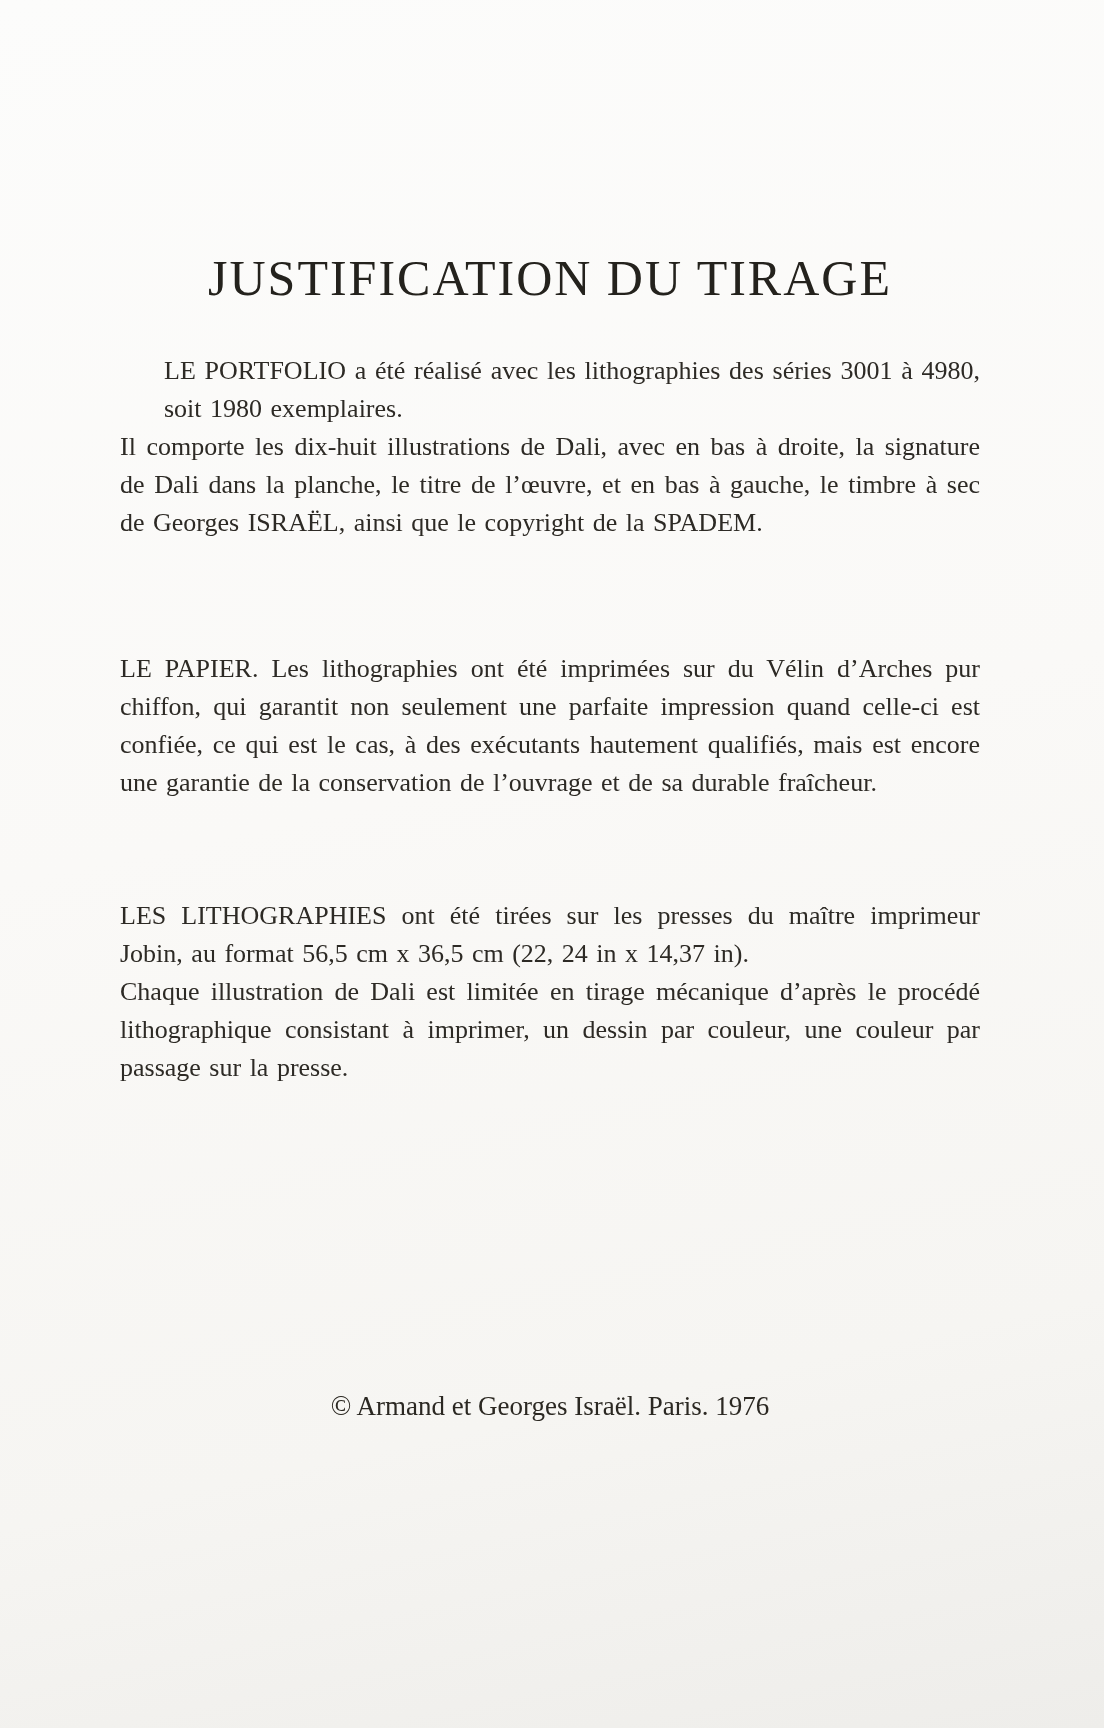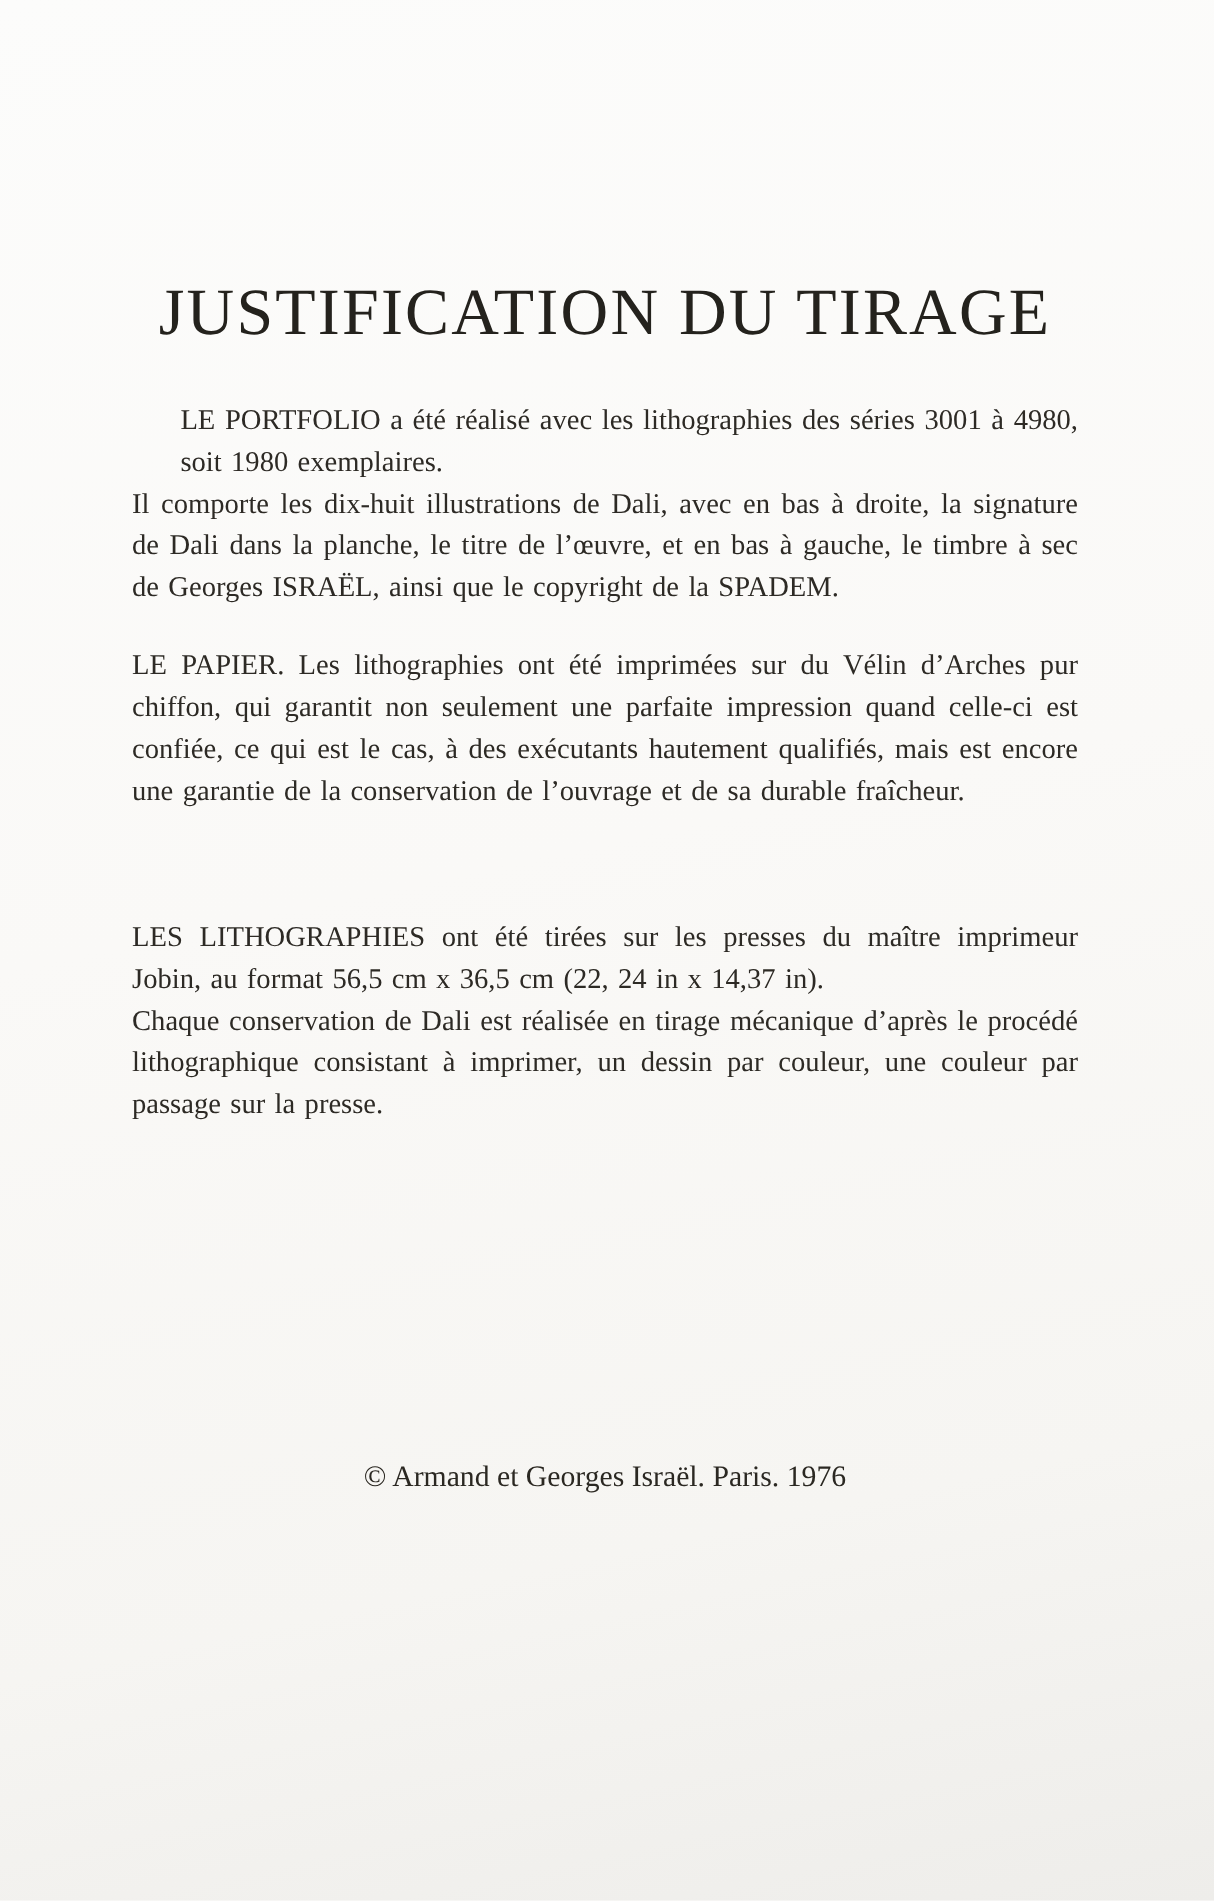--- a/index.html
+++ b/index.html
@@ -14,38 +14,38 @@
     box-sizing: border-box;
     padding: 0 124px 0 120px;
     background: linear-gradient(168deg, #fcfcfb 0%, #faf9f7 45%, #f6f5f2 78%, #eeedea 100%);
     font-family: "Liberation Serif", serif;
     color: #2d2a25;
     overflow: hidden;
   }
   .doc-title {
     margin: 0;
     margin-top: 250px;
-    font-size: 60px;
+    font-size: 50px;
     line-height: 1.15;
     font-weight: 400;
     letter-spacing: 2px;
     text-align: center;
     color: #24221d;
     white-space: nowrap;
   }
   .body-text p {
     margin: 0;
     font-size: 26px;
     line-height: 38px;
     text-align: justify;
     word-spacing: 2px;
   }
   p.para-edition   { margin-top: 128px; }
   p.para-portfolio { margin-top: 44px; margin-left: 44px; }
-  p.para-paper     { margin-top: 33px; }
+  p.para-paper     { margin-top: 108px; }
   p.para-litho     { margin-top: 95px; }
   .copyright {
     margin: 0;
     margin-top: 300px;
     font-size: 27px;
     line-height: 38px;
     text-align: center;
     color: #2b2822;
   }
 </style>
@@ -60,19 +60,19 @@
 
 
     <p class="para-portfolio">LE PORTFOLIO a été réalisé avec les lithographies des séries 3001 à 4980, soit 1980 exemplaires.</p>
 
     <p class="para-portfolio-details">Il comporte les dix-huit illustrations de Dali, avec en bas à droite, la signature de Dali dans la planche, le titre de l’œuvre, et en bas à gauche, le timbre à sec de Georges ISRAËL, ainsi que le copyright de la SPADEM.</p>
 
     <p class="para-paper">LE PAPIER. Les lithographies ont été imprimées sur du Vélin d’Arches pur chiffon, qui garantit non seulement une parfaite impression quand celle-ci est confiée, ce qui est le cas, à des exécutants hautement qualifiés, mais est encore une garantie de la conservation de l’ouvrage et de sa durable fraîcheur.</p>
 
     <p class="para-litho">LES LITHOGRAPHIES ont été tirées sur les presses du maître imprimeur Jobin, au format 56,5 cm x 36,5 cm (22, 24 in x 14,37 in).</p>
 
-    <p class="para-litho-process">Chaque conservation de Dali est réalisée en tirage mécanique d’après le procédé lithographique consistant à imprimer, un dessin par couleur, une couleur par passage sur la presse.</p>
+    <p class="para-litho-process">Chaque illustration de Dali est limitée en tirage mécanique d’après le procédé lithographique consistant à imprimer, un dessin par couleur, une couleur par passage sur la presse.</p>
 
   </div>
 
   <p class="copyright">© Armand et Georges Israël. Paris. 1976</p>
 
 </div>
 
 </body></html>

